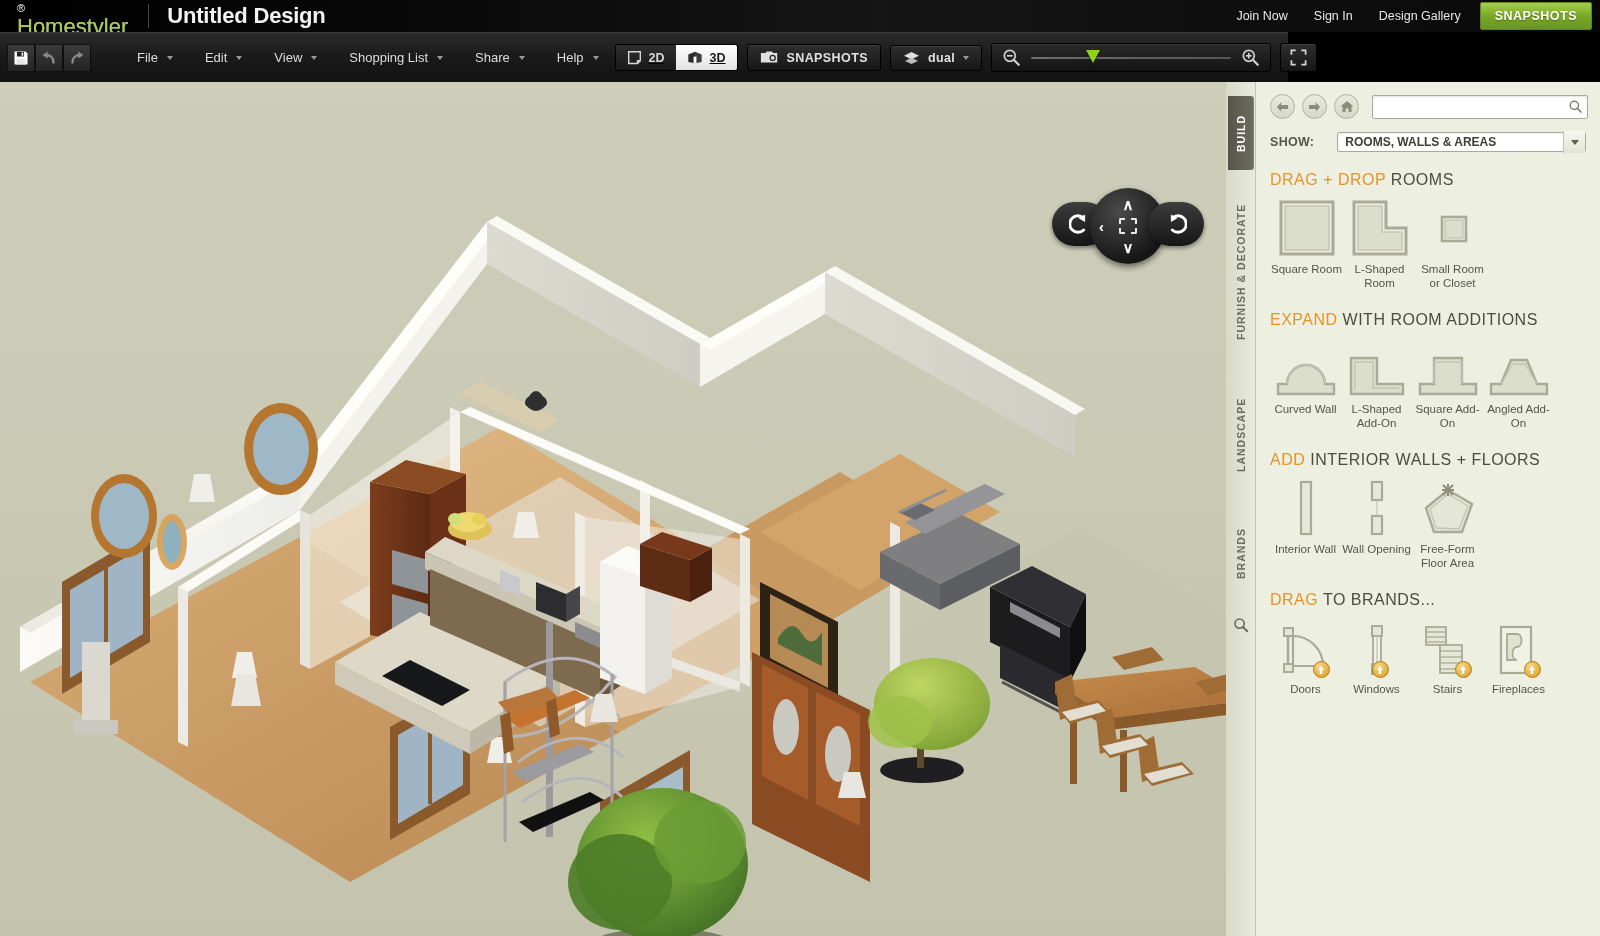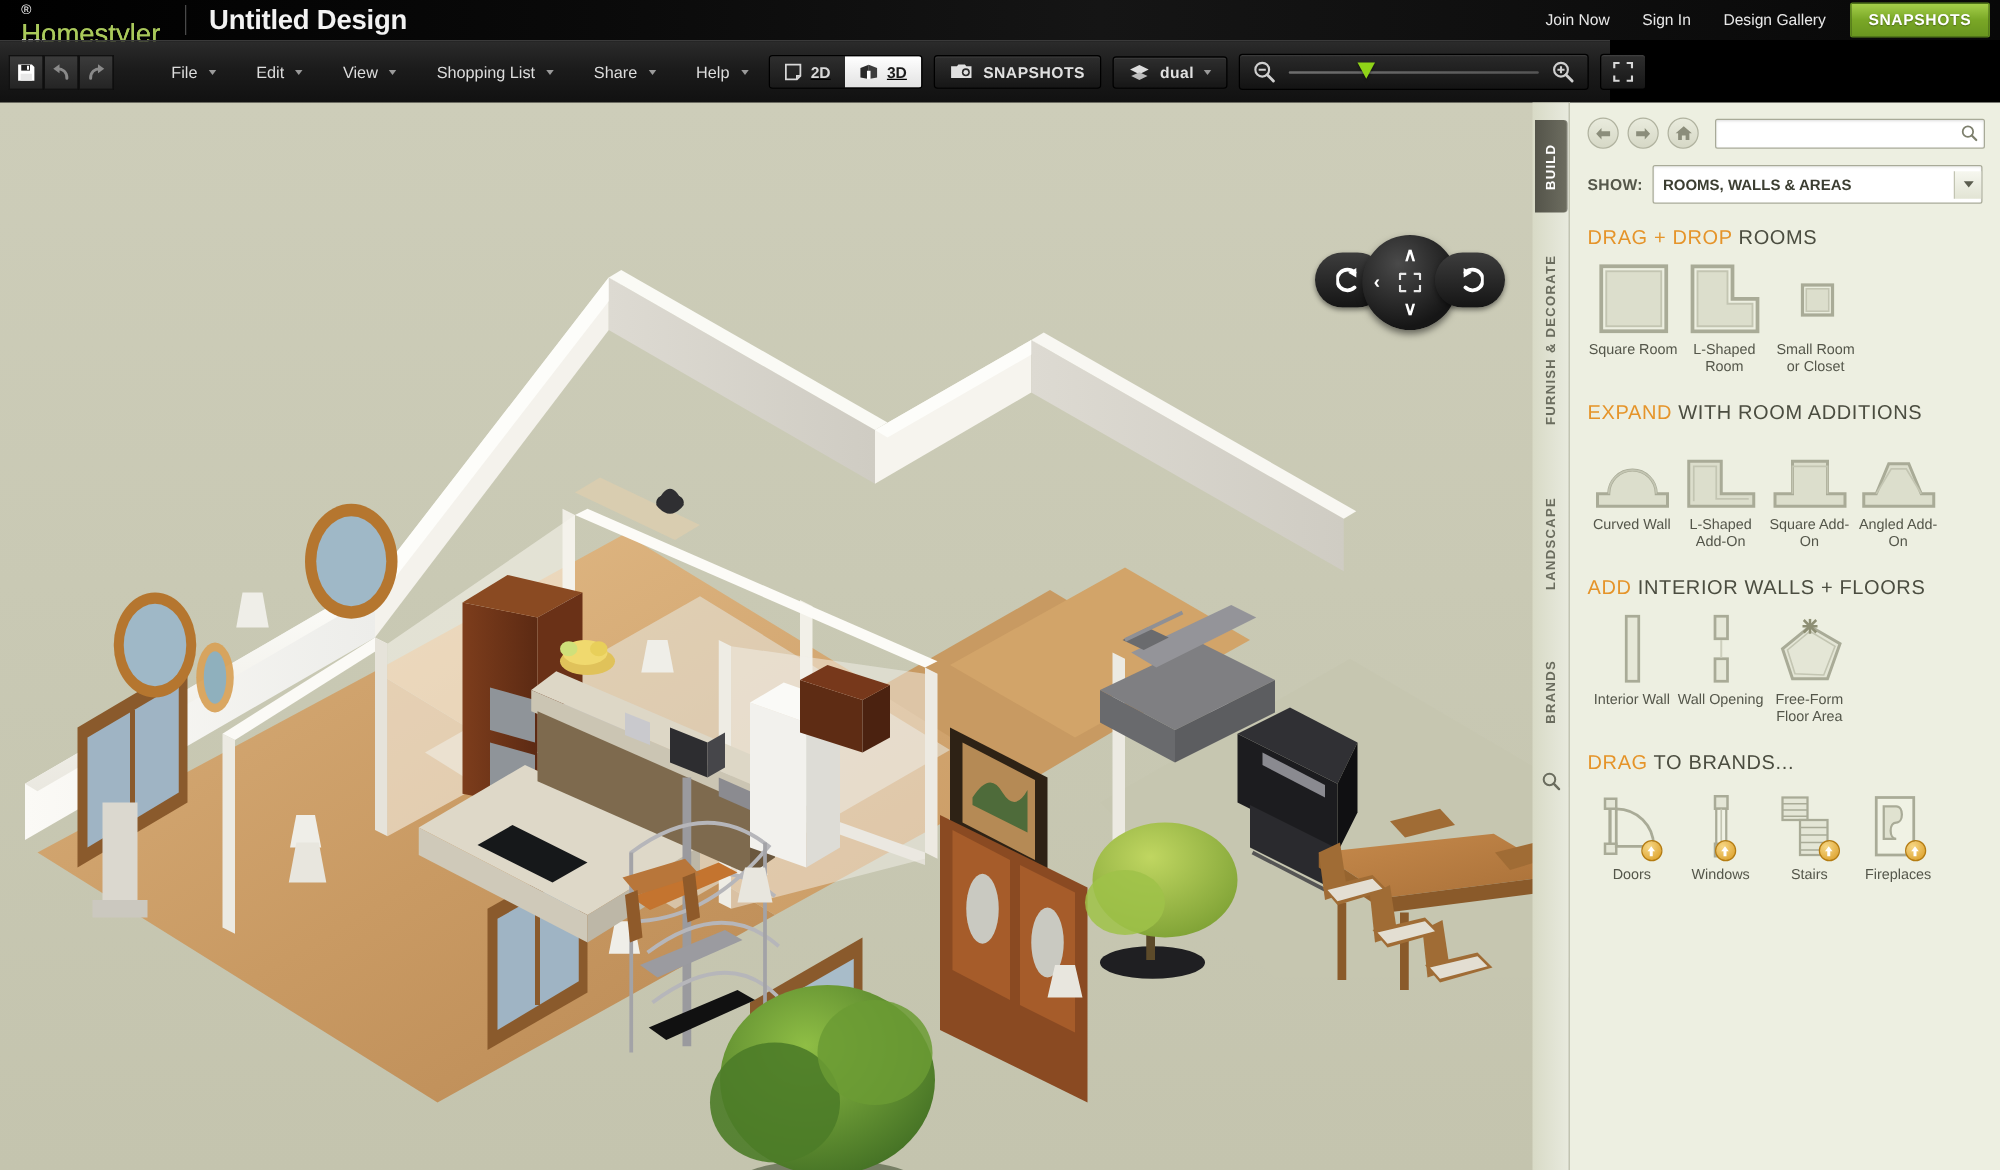--- a/index.html
+++ b/index.html
@@ -193,24 +193,24 @@
     background: #fff; border-radius: 2px; padding: 0 28px 0 7px;
     font-size: 12px; color: #333; font-family: "Liberation Sans", sans-serif;
     box-shadow: inset 0 1px 2px rgba(0,0,0,.12);
   }
   .search-btn {
     position: absolute; right: 1px; top: 1px; width: 24px; height: 22px;
     display: flex; align-items: center; justify-content: center; cursor: pointer;
     color: #7e806e;
   }
 
-  .show-row { display: flex; align-items: center; gap: 8px; padding: 13px 14px 0 14px; }
+  .show-row { display: flex; align-items: center; gap: 23px; padding: 13px 14px 0 14px; }
   .show-label { font-size: 12.5px; font-weight: bold; color: #55574a; letter-spacing: .3px; }
   .select-box {
-    flex: 1; height: 31px; background: #fff; border: 1px solid #a8aa98;
+    flex: 1; height: 20px; background: #fff; border: 1px solid #a8aa98;
     border-radius: 2px; display: flex; align-items: center; cursor: pointer;
     box-shadow: inset 0 1px 2px rgba(0,0,0,.08);
   }
   .select-value {
     flex: 1; padding: 0 7px; font-size: 12px; font-weight: bold; color: #3c3e32;
     overflow: hidden; white-space: nowrap;
   }
   .select-arrow {
     width: 22px; height: 22px; display: flex; align-items: center; justify-content: center;
     border-left: 1px solid #c2c4b2;

